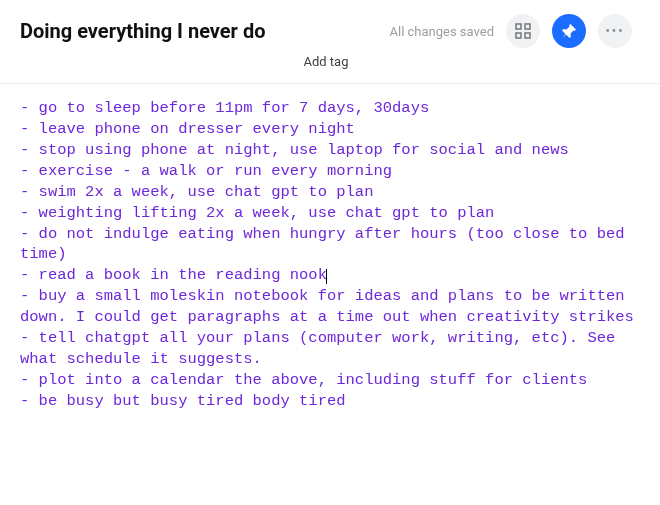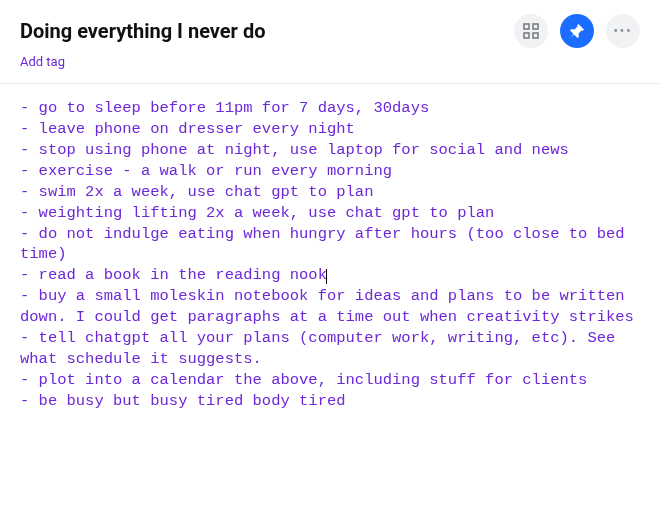--- a/index.html
+++ b/index.html
@@ -4,21 +4,21 @@
 <style>
   * { box-sizing: border-box; }
   html, body {
     margin: 0; padding: 0;
     width: 660px; height: 505px;
     background: #fff;
     font-family: -apple-system, BlinkMacSystemFont, "Segoe UI", Roboto, sans-serif;
     overflow: hidden;
   }
   .wrap {
-    padding: 14px 20px 0 20px;
+    padding: 14px 28px 0 20px;
   }
   .header {
     display: flex;
     align-items: center;
     gap: 12px;
   }
   .title {
     flex: 1;
     font-size: 20px;
     font-weight: 700;
@@ -36,21 +36,22 @@
     align-items: center;
     justify-content: center;
     flex-shrink: 0;
   }
   .grid-btn { background: #f1f2f4; color: #7a7d82; }
   .pin-btn  { background: #1b6dff; color: #fff; }
   .more-btn { background: #f1f2f4; color: #8a8d92; letter-spacing: 2px; font-weight: 700; font-size: 12px; }
   .tag-row {
     margin-top: 6px;
     font-size: 13px;
-    color: #6d28d9;
+    color: #404040;
+    text-align: center;
   }
   .divider {
     margin: 14px -20px 0 -20px;
     height: 1px;
     background: #ececec;
   }
   .body {
     padding: 14px 20px 20px 20px;
     font-family: ui-monospace, SFMono-Regular, Menlo, Consolas, "Courier New", monospace;
     font-size: 15.5px;
@@ -66,20 +67,21 @@
     vertical-align: text-bottom;
     margin-left: -1px;
   }
 </style>
 </head>
 <body>
 
 <div class="wrap">
   <div class="header">
     <div class="title">Doing everything I never do</div>
+    <div class="status">All changes saved</div>
     <div class="iconbtn grid-btn">
       <svg width="16" height="16" viewBox="0 0 16 16" fill="none" stroke="currentColor" stroke-width="1.6">
         <rect x="1" y="1" width="5" height="5"></rect>
           <rect x="10" y="1" width="5" height="5"></rect>
         <rect x="1" y="10" width="5" height="5"></rect>
           <rect x="10" y="10" width="5" height="5"></rect>
       </svg>
     </div>
     <div class="iconbtn pin-btn">
       <svg width="16" height="16" viewBox="0 0 16 16" fill="currentColor">

